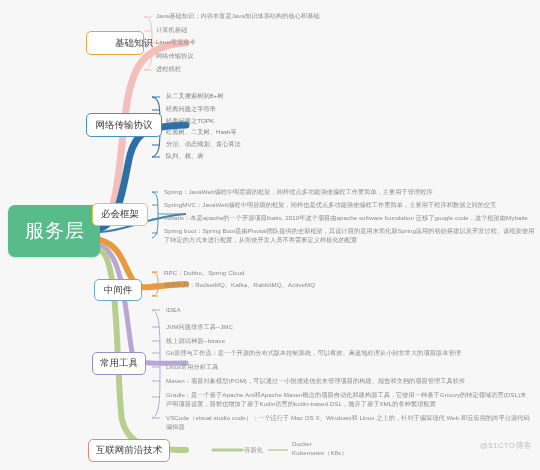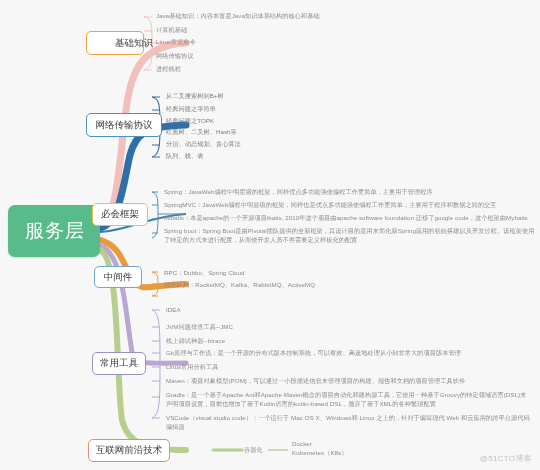--- a/index.html
+++ b/index.html
@@ -40,21 +40,21 @@
   .leaf{
     position:absolute;
     font-size:6.2px;
     color:#8a8a8a;
     line-height:1.45;
     white-space:pre-line;
     letter-spacing:.05px;
   }
   .leaf.dark{color:#7d7d7d;}
   .watermark{
-    position:absolute;right:8px;bottom:6px;
+    position:absolute;right:8px;bottom:19px;
     font-size:8px;color:#c2c2c2;letter-spacing:.3px;text-align:center;
   }
 </style>
 </head>
 <body>
 
 <div id="canvas">
 
   <svg id="links" viewBox="0 0 540 470">
 
@@ -103,21 +103,21 @@
   </div>
 
   <div class="node b-ds" style="left:86px;top:113px;width:76px;height:24px;">
     <span>网络传输协议</span>
   </div>
 
   <div class="node b-frame" style="left:92px;top:203px;width:56px;height:23px;text-align:right;">
     <span>必会框架</span>
   </div>
 
-  <div class="node b-mid" style="left:94px;top:266px;width:48px;height:22px;">
+  <div class="node b-mid" style="left:94px;top:279px;width:48px;height:22px;">
     <span>中间件</span>
   </div>
 
   <div class="node b-tools" style="left:92px;top:352px;width:54px;height:23px;">
     <span>常用工具</span>
   </div>
 
   <div class="node b-front" style="left:88px;top:439px;width:82px;height:23px;">
     <span>互联网前沿技术</span>
   </div>

